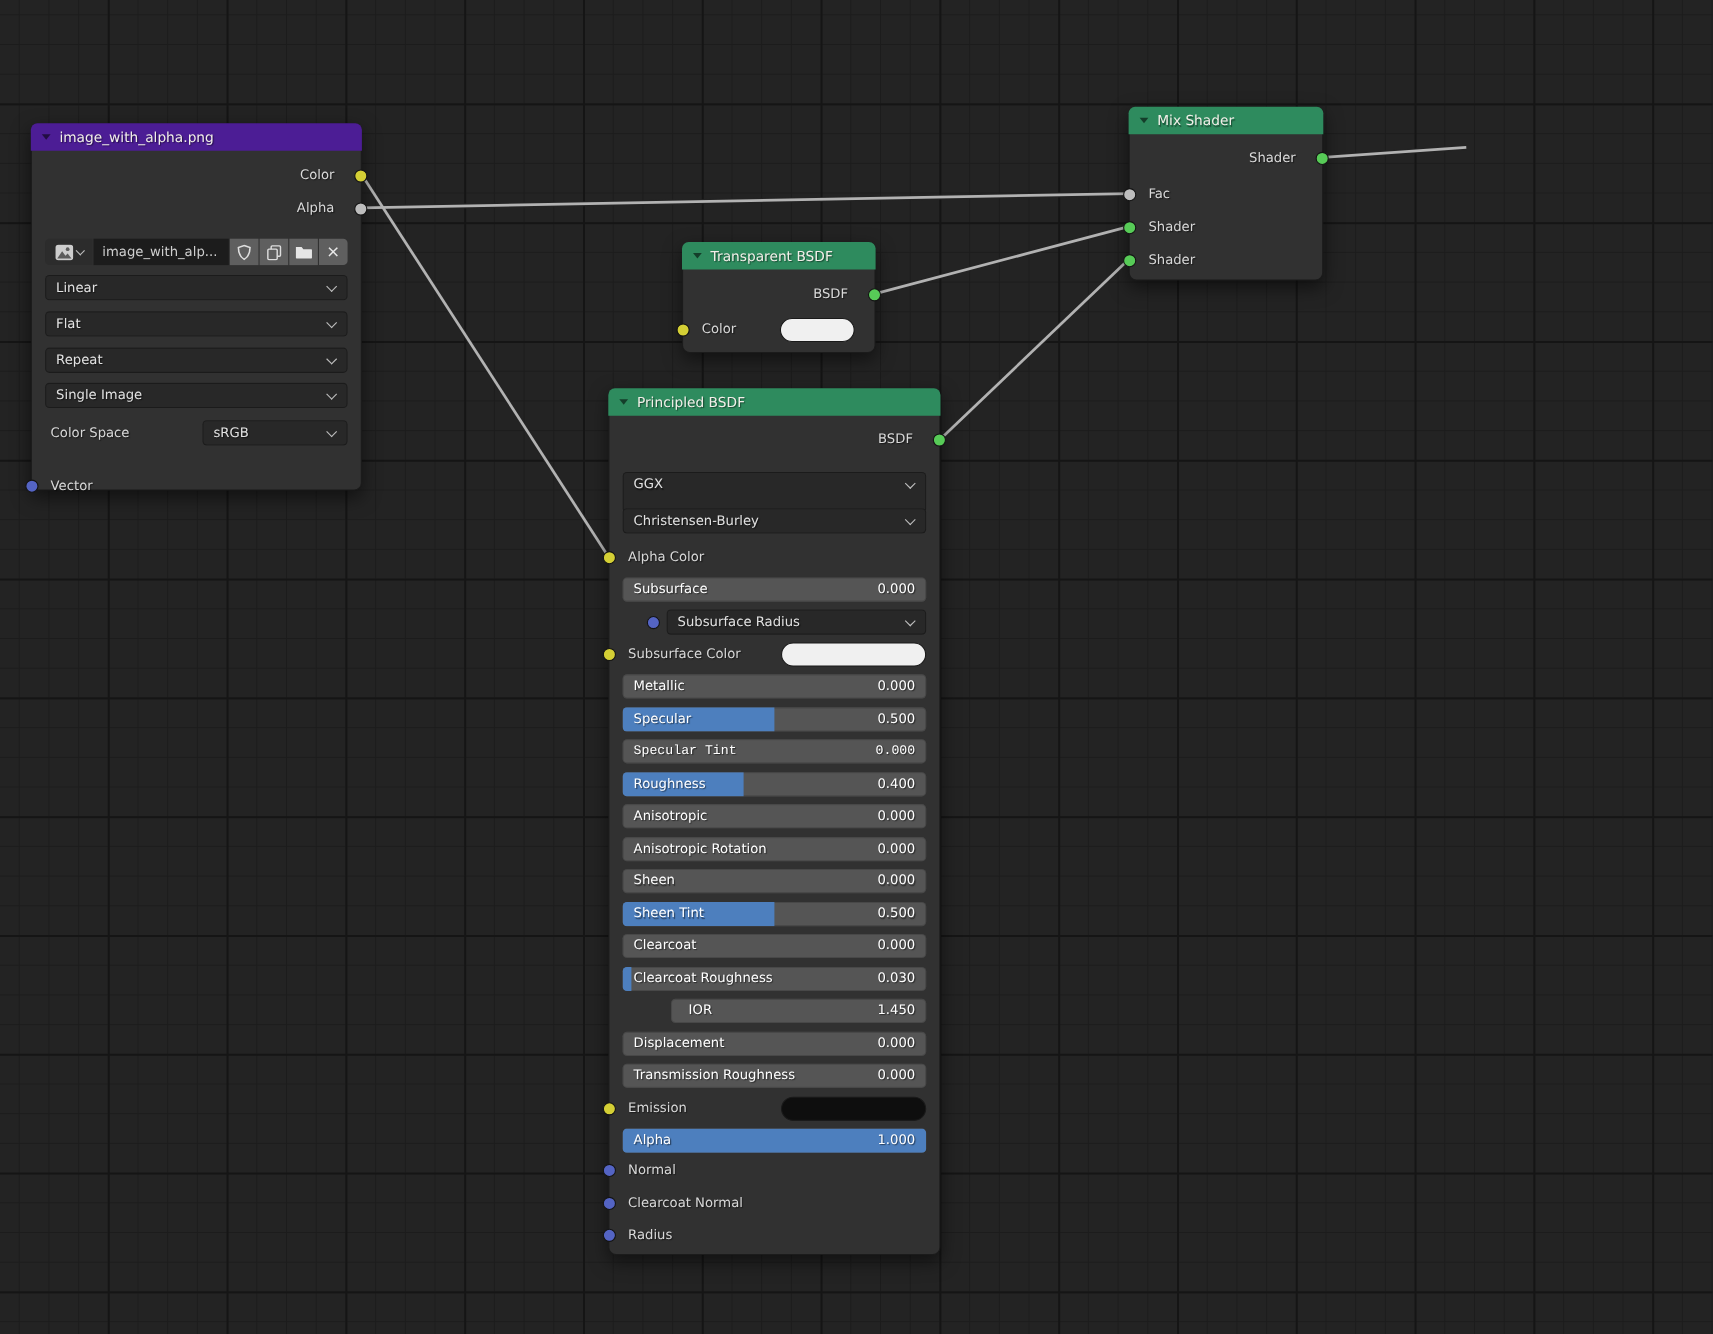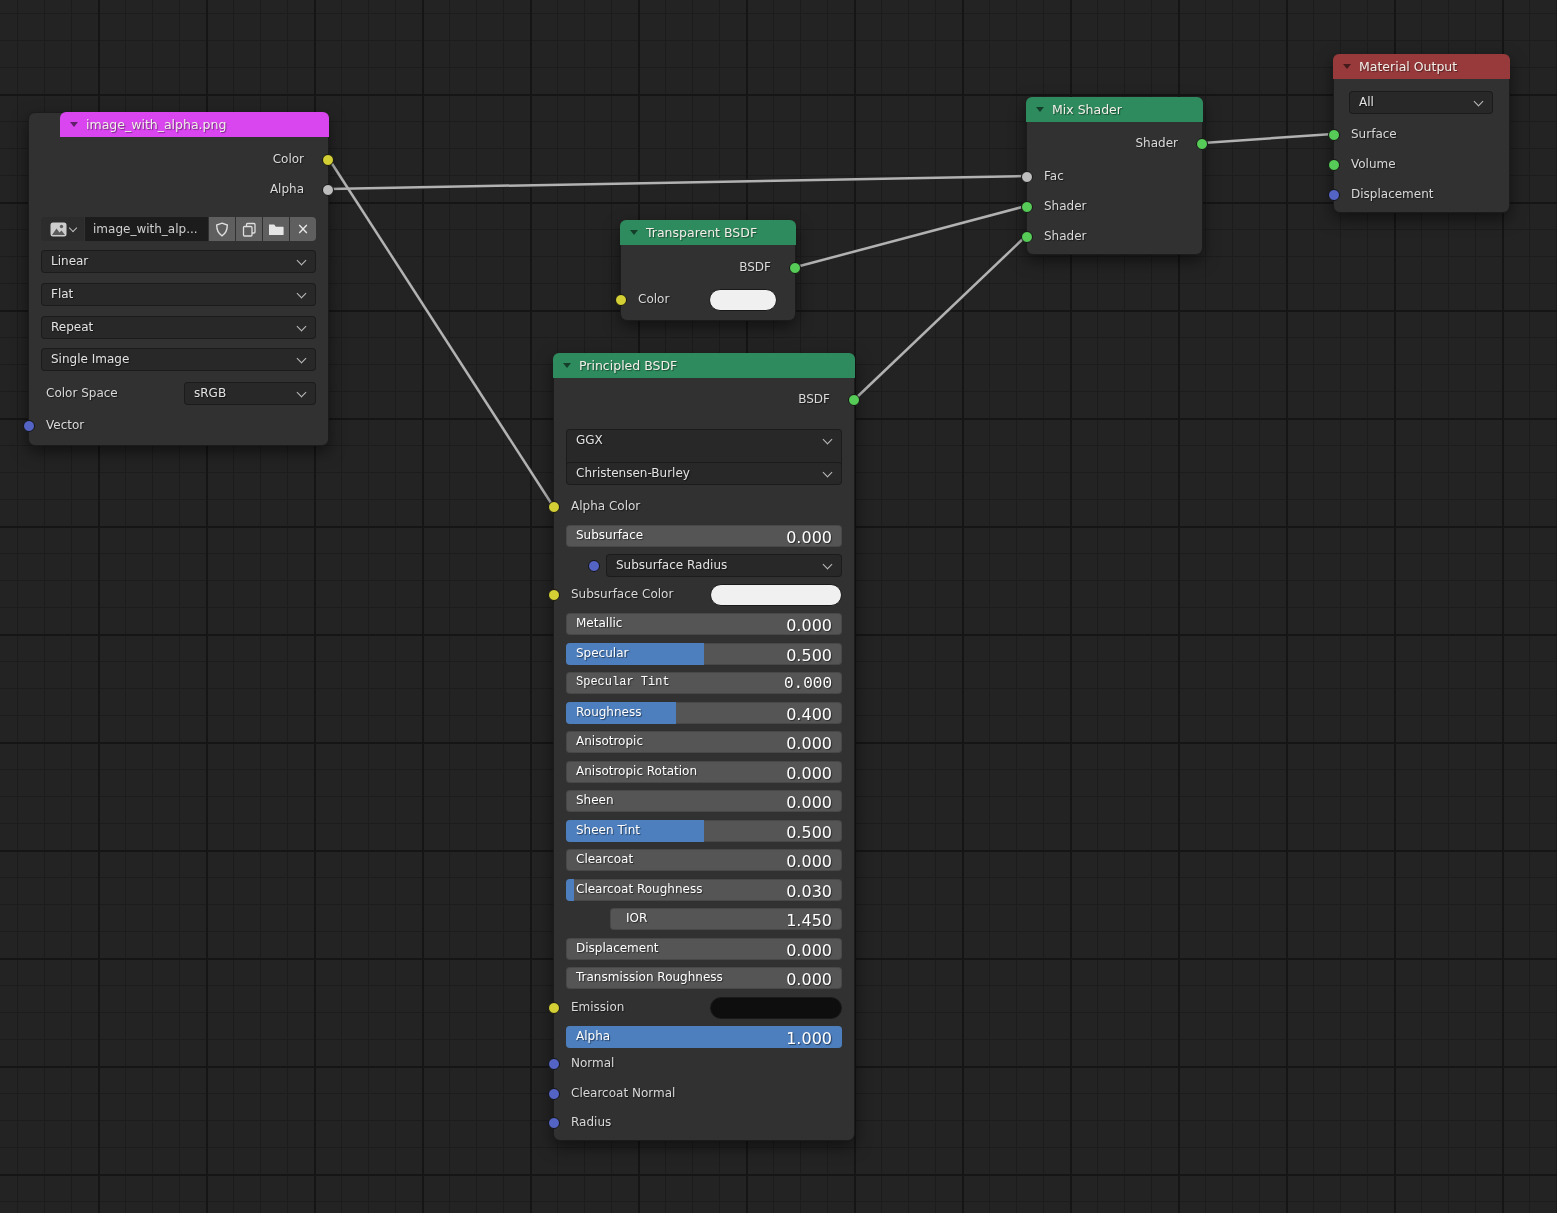--- a/index.html
+++ b/index.html
@@ -10,33 +10,33 @@
       linear-gradient(#1c1c1c 1px, transparent 1px),
       linear-gradient(90deg,#1c1c1c 1px, transparent 1px);
     background-size:108px 108px,108px 108px,27px 27px,27px 27px;
     background-position:-10px -14px,-10px -14px,-10px -14px,-10px -14px;}
   .wires{position:absolute;left:0;top:0;z-index:1;}
   .node{position:absolute;background:#313131;border:1px solid #1b1b1b;border-radius:7px;
     box-shadow:0 6px 16px rgba(0,0,0,.5);z-index:2;box-sizing:border-box;}
   .nhead{position:absolute;left:-1px;right:-1px;top:-1px;height:25px;border-radius:6px 6px 0 0;
     display:flex;align-items:center;padding:0 10px;gap:8px;box-sizing:border-box;
     font-size:12.5px;color:#f2efe9;text-shadow:1px 1px 1px rgba(0,0,0,.45);}
-  .h-tex{background:#d946ef;margin-left:32px;} .h-shader{background:#2e8b5e;} .h-out{background:#983a3c;}
+  .h-tex{background:#4c1d95;} .h-shader{background:#2e8b5e;} .h-out{background:#983a3c;}
   .tri{width:0;height:0;border-left:4px solid transparent;border-right:4px solid transparent;
     border-top:5px solid rgba(0,0,0,.55);flex:0 0 auto;}
   .prow{position:absolute;left:12px;right:12px;height:22px;}
   .olabel{position:absolute;right:12px;top:3px;font-size:12px;color:#dadada;text-shadow:1px 1px 1px rgba(0,0,0,.5);}
   .plabel{position:absolute;left:5px;top:3px;font-size:12px;color:#d8d8d8;white-space:nowrap;text-shadow:1px 1px 1px rgba(0,0,0,.5);}
   .sock{position:absolute;width:12px;height:12px;border-radius:50%;border:1px solid #141414;box-sizing:border-box;top:50%;margin-top:-6px;z-index:3;}
   .sock-l{left:-18px;} .sock-r{right:-18px;}
   .yellow{background:#d4cf35;} .gray{background:#bdbdbd;} .green{background:#57cb57;} .blue{background:#5464c4;}
   .slider{background:#555555;border-radius:4px;overflow:hidden;box-shadow:inset 0 0 0 1px rgba(0,0,0,.15);}
   .fill{position:absolute;left:0;top:0;bottom:0;background:#4d7fbe;}
   .slabel{position:absolute;left:10px;top:3px;font-size:12px;color:#fff;white-space:nowrap;text-shadow:1px 1px 1px rgba(0,0,0,.5);z-index:1;}
-  .svalue{position:absolute;right:10px;top:3px;font-size:16px;color:#fff;text-shadow:1px 1px 1px rgba(0,0,0,.5);z-index:1;}
+  .svalue{position:absolute;right:10px;top:3px;font-size:12px;color:#fff;text-shadow:1px 1px 1px rgba(0,0,0,.5);z-index:1;}
   .dropdown{background:#282828;border-radius:4px;height:23px;box-shadow:inset 0 0 0 1px rgba(0,0,0,.3);}
   .ddtext{position:absolute;left:10px;top:4px;font-size:12px;color:#e2e2e2;white-space:nowrap;text-shadow:1px 1px 1px rgba(0,0,0,.5);}
   .chev{position:absolute;right:11px;top:7px;width:6px;height:6px;border-right:1.6px solid #bdbdbd;border-bottom:1.6px solid #bdbdbd;transform:rotate(45deg);}
   .swatch{position:absolute;right:0;top:0;width:132px;height:22px;border-radius:11px;border:1px solid #1a1a1a;box-sizing:border-box;}
   .selrow{display:flex;gap:1px;height:24px;}
   .selbtn{background:#5f5f5f;display:flex;align-items:center;justify-content:center;flex:0 0 26px;height:24px;}
   .selbtn.first{border-radius:4px 0 0 4px;background:#2c2c2c;flex:0 0 43px;gap:3px;}
   .selbtn.last{border-radius:0 4px 4px 0;}
   .namefield{flex:1;background:#1c1c1c;color:#cfcfcf;font-size:12px;display:flex;align-items:center;padding:0 8px;white-space:nowrap;overflow:hidden;}
   .xglyph{color:#e8e8e8;font-size:15px;line-height:1;}
@@ -123,21 +123,21 @@
       <span class="ddtext">Single Image</span>
       <span class="chev"></span>
     </div>
     <div class="prow" style="top:269px;height:23px;">
       <span class="plabel" style="top:4px;">Color Space</span>
       <div class="dropdown" style="position:absolute;left:143px;right:0;top:0;height:23px;">
         <span class="ddtext">sRGB</span>
         <span class="chev"></span>
       </div>
     </div>
-    <div class="prow" style="top:302px;text-align:center;">
+    <div class="prow" style="top:318px;text-align:center;">
       <span class="sock blue sock-l"></span>
       <span class="plabel">Vector</span>
     </div>
   </div>
 
   <div class="node" style="left:620px;top:220px;width:176px;height:101px;">
     <div class="nhead h-shader">
       <span class="tri"></span>
       <span>Transparent BSDF</span>
     </div>
@@ -318,36 +318,14 @@
     <div class="prow" style="top:98px;">
       <span class="sock green sock-l"></span>
       <span class="plabel">Shader</span>
     </div>
     <div class="prow" style="top:128px;">
       <span class="sock green sock-l"></span>
       <span class="plabel">Shader</span>
     </div>
   </div>
 
-  <div class="node" style="left:1333px;top:54px;width:177px;height:159px;">
-    <div class="nhead h-out">
-      <span class="tri"></span>
-      <span>Material Output</span>
-    </div>
-    <div class="prow dropdown" style="top:36px;height:23px;left:15px;right:16px;">
-      <span class="ddtext">All</span>
-      <span class="chev"></span>
-    </div>
-    <div class="prow" style="top:69px;">
-      <span class="sock green sock-l"></span>
-      <span class="plabel">Surface</span>
-    </div>
-    <div class="prow" style="top:99px;">
-      <span class="sock green sock-l"></span>
-      <span class="plabel">Volume</span>
-    </div>
-    <div class="prow" style="top:129px;">
-      <span class="sock blue sock-l"></span>
-      <span class="plabel">Displacement</span>
-    </div>
-  </div>
 
 </div>
 
 </body></html>

